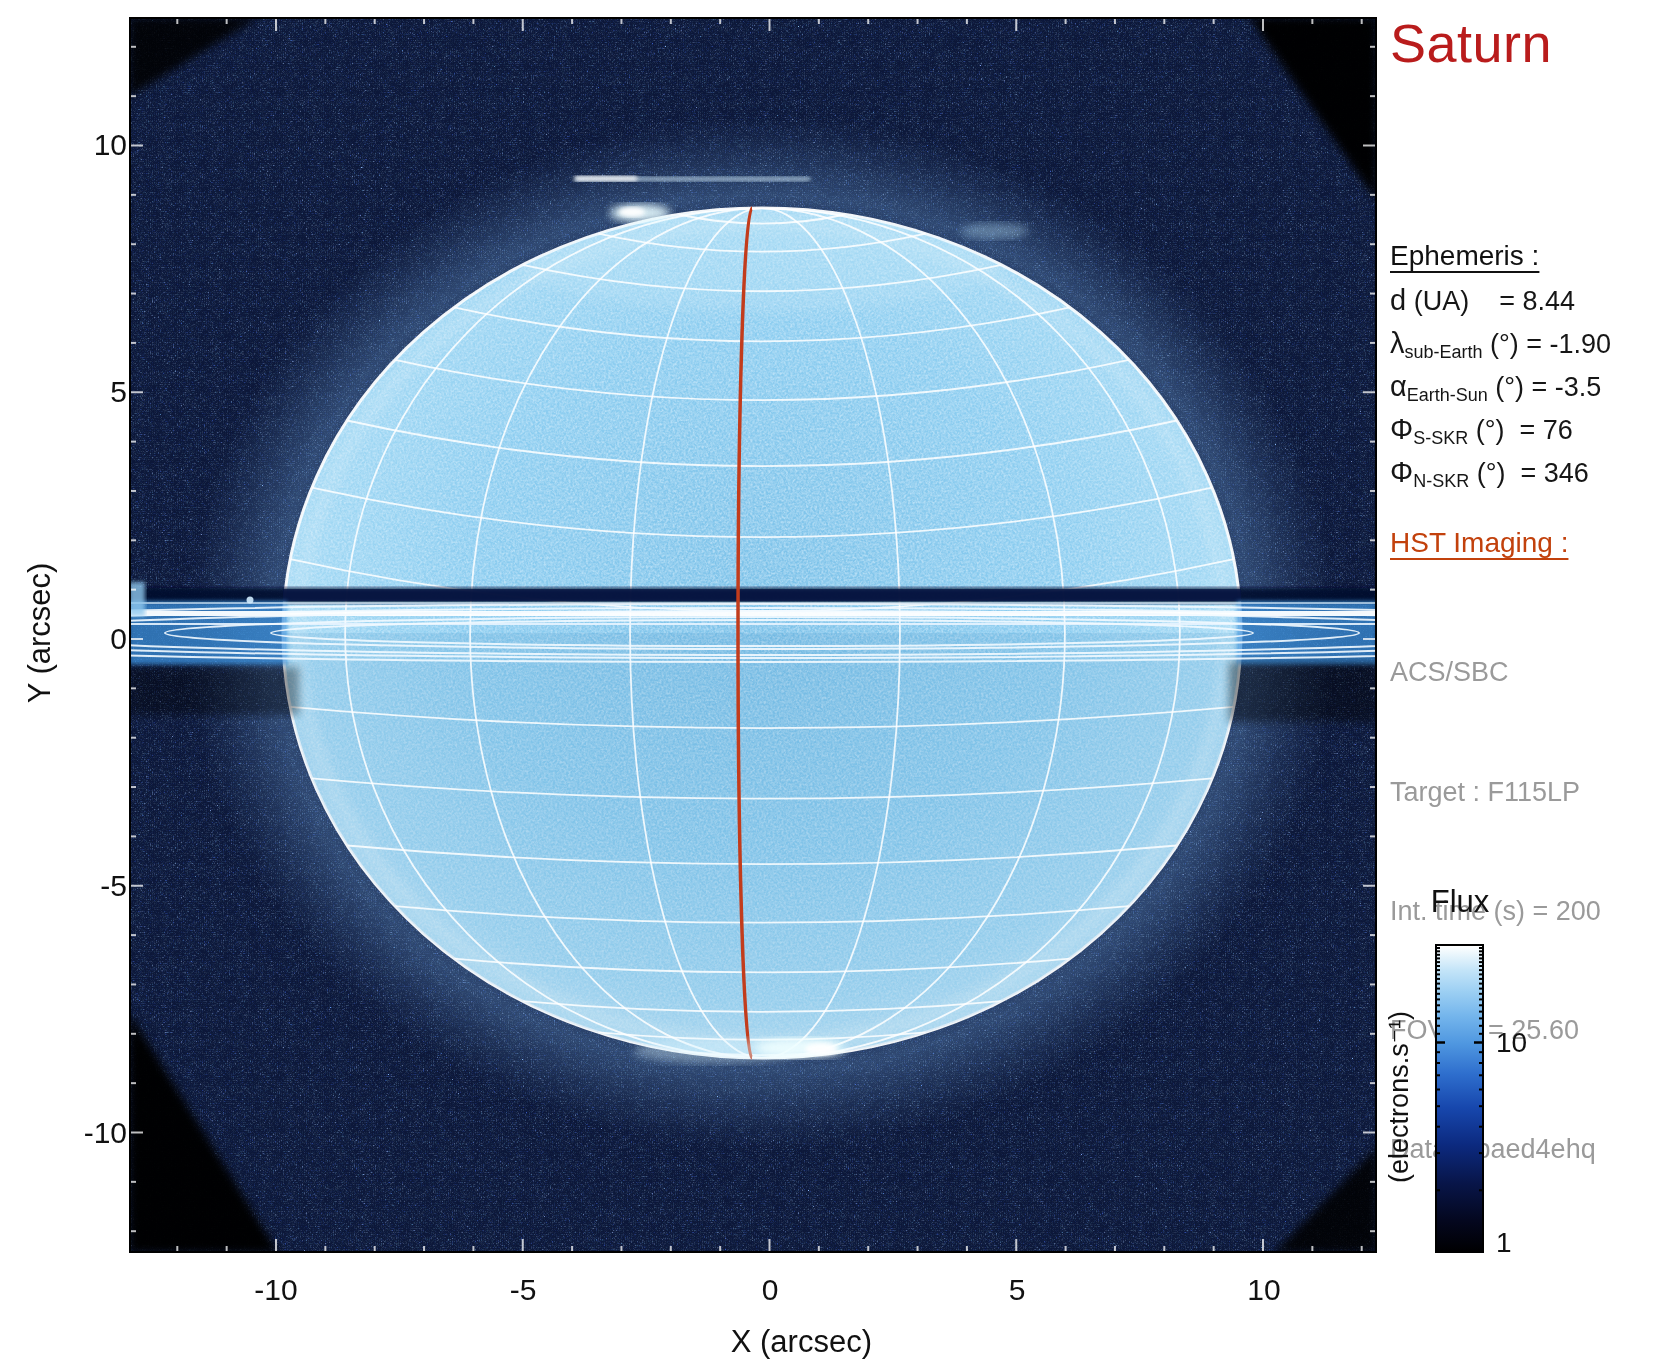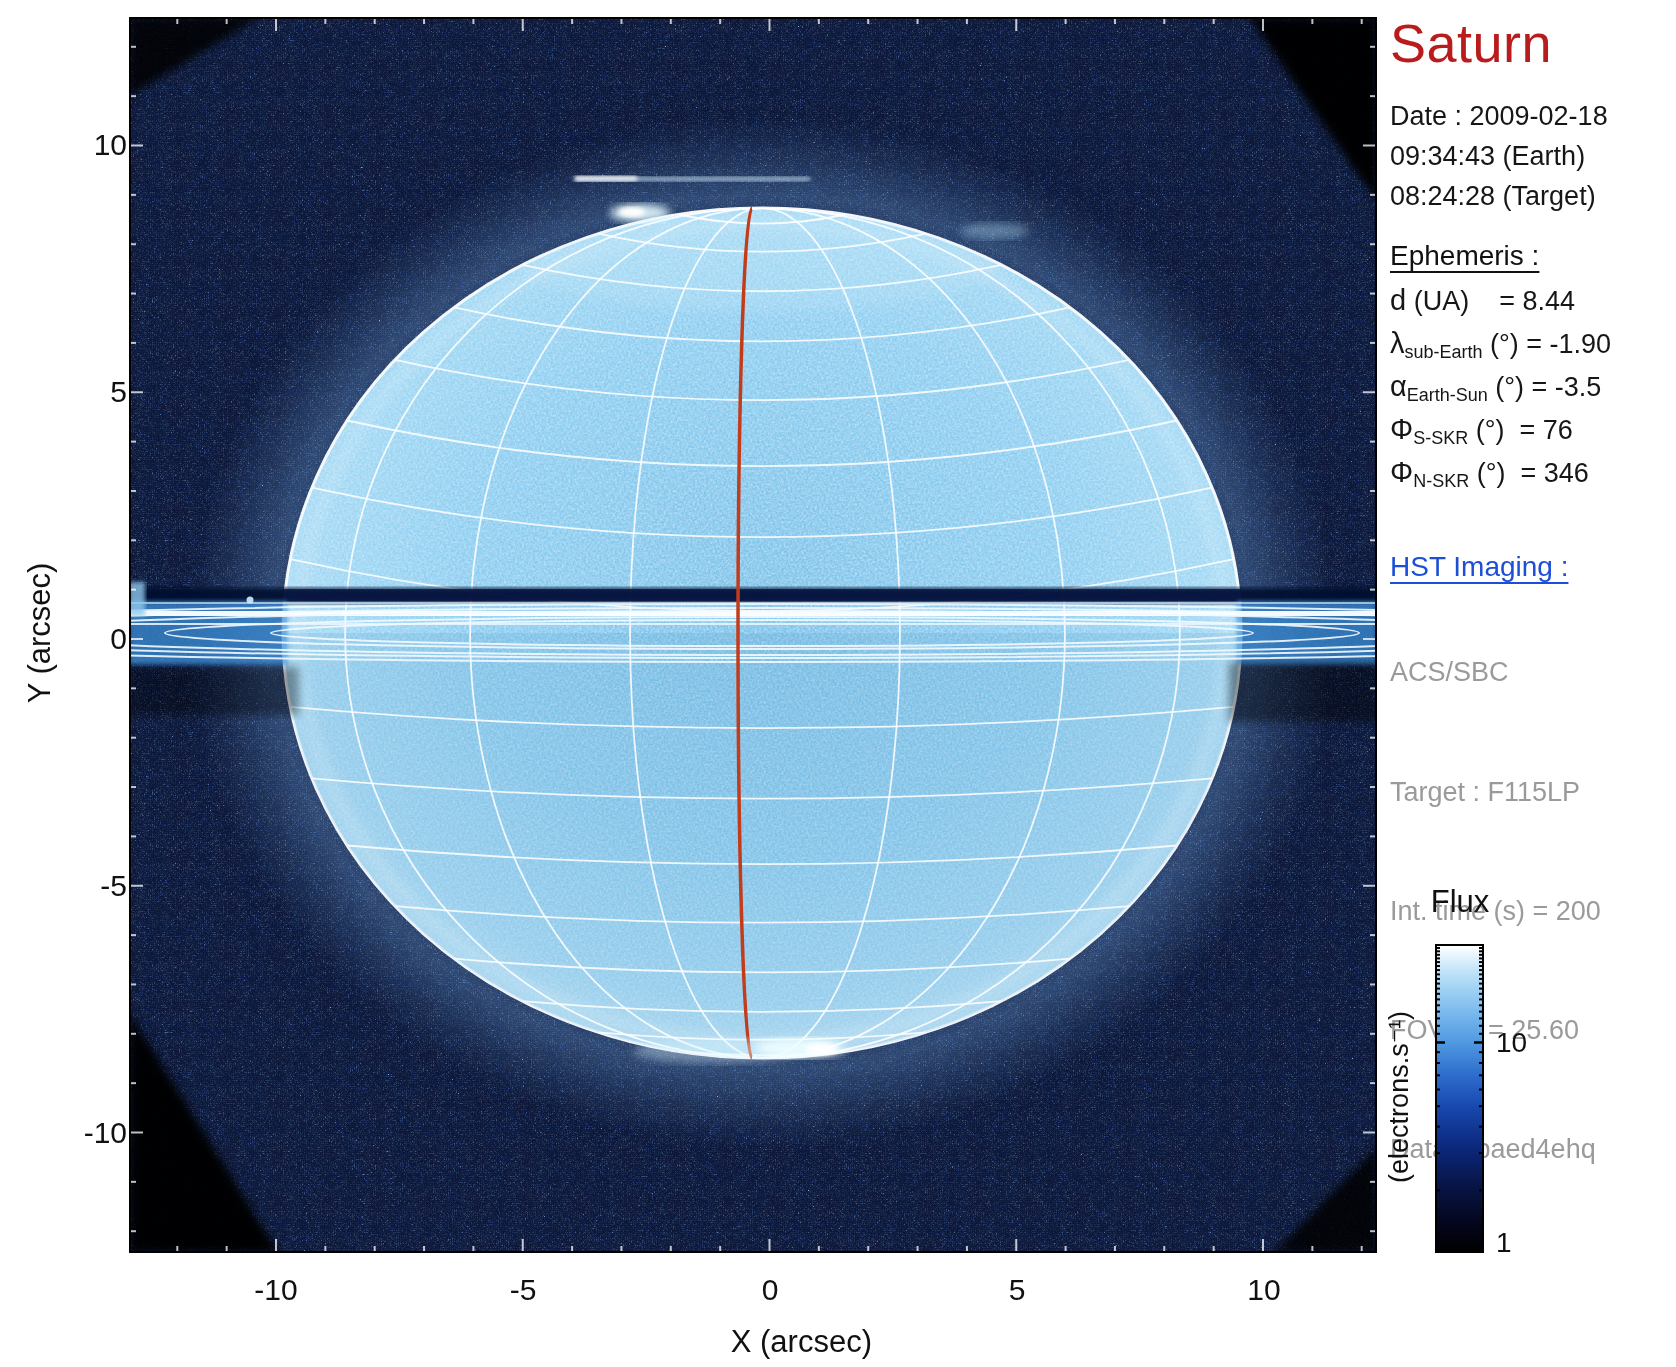--- a/index.html
+++ b/index.html
@@ -14,21 +14,21 @@
   .ylabel{position:absolute;left:40px;top:633px;transform:translate(-50%,-50%) rotate(-90deg);font-size:31px;white-space:nowrap;}
   
   .title{position:absolute;left:1390px;top:12px;font-size:54px;letter-spacing:0.5px;color:#b91c1c;}
   .obs{position:absolute;left:1390px;top:96px;font-size:27px;line-height:40px;color:#161616;}
   .sec-h{position:absolute;left:1390px;font-size:28px;text-decoration:underline;text-underline-offset:6px;}
   .eph-rows{position:absolute;left:1390px;top:284px;font-size:27px;color:#161616;}
   .eph-row{height:43px;white-space:pre;}
   .esym{font-size:29px;}
   .esub{font-size:18px;vertical-align:-5px;}
   .erest{white-space:pre;margin-top:39px;}
-  .muted{color:#1d4ed8;margin-top:24px;}
+  .muted{color:#c2410c;}
   .hst-rows{position:absolute;left:1390px;top:574px;font-size:27px;line-height:39.7px;color:#9a9a9a;white-space:pre;}
   
   .flux-title{position:absolute;left:1460px;top:884px;transform:translateX(-50%);font-size:31px;color:#111;}
   .cb{position:absolute;left:1435px;top:944px;width:49px;height:309px;box-sizing:border-box;border:2px solid #000;
       background:linear-gradient(to top,#000002 0%,#04071f 10%,#081548 22%,#0c2a80 35%,#1747ad 47%,
                  #2e6ecd 58%,#4f97e0 68%,#74b5ec 77%,#9ccff3 85%,#c3e4f8 92%,#e8f5fc 97%,#ffffff 100%);}
   .cb svg{position:absolute;left:-2px;top:-2px;}
   .cbl{position:absolute;font-size:28px;color:#111;transform:translateY(-50%);}
   .cb-units{position:absolute;left:1399px;top:1097px;transform:translate(-50%,-50%) rotate(-90deg);
             font-size:27px;white-space:nowrap;color:#111;}
@@ -271,25 +271,20 @@
 
   <div class="xt" style="left:236px">-10</div>
   <div class="xt" style="left:483px">-5</div>
   <div class="xt" style="left:730px">0</div>
   <div class="xt" style="left:977px">5</div>
   <div class="xt" style="left:1224px">10</div>
   <div class="xlabel">X (arcsec)</div>
 
   <div class="title">Saturn</div>
 
-  <div class="obs">
-    <div>Date : 2009-02-18</div>
-    <div>09:34:43 (Earth)</div>
-    <div>08:24:28 (Target)</div>
-  </div>
 
   <div class="sec-h" style="top:240px">Ephemeris :</div>
   <div class="eph-rows">
     <div class="eph-row"><span class="esym">d</span><sub class="esub"></sub><span class="erest"> (UA)    = 8.44</span></div>
     <div class="eph-row"><span class="esym">λ</span><sub class="esub">sub-Earth</sub><span class="erest"> (°) = -1.90</span></div>
     <div class="eph-row"><span class="esym">α</span><sub class="esub">Earth-Sun</sub><span class="erest"> (°) = -3.5</span></div>
     <div class="eph-row"><span class="esym">Φ</span><sub class="esub">S-SKR</sub><span class="erest"> (°)  = 76</span></div>
     <div class="eph-row"><span class="esym">Φ</span><sub class="esub">N-SKR</sub><span class="erest"> (°)  = 346</span></div>
   </div>
 

